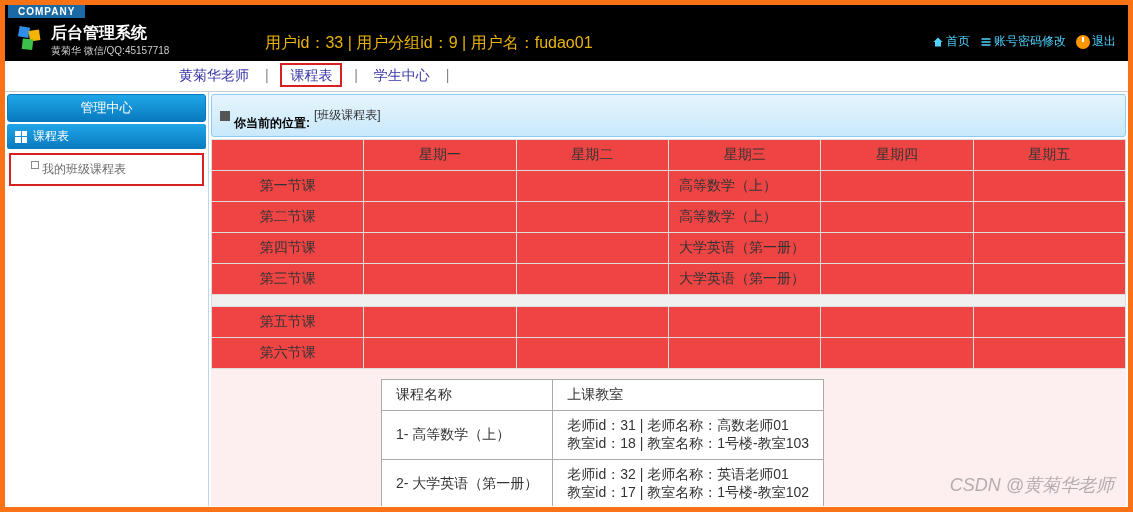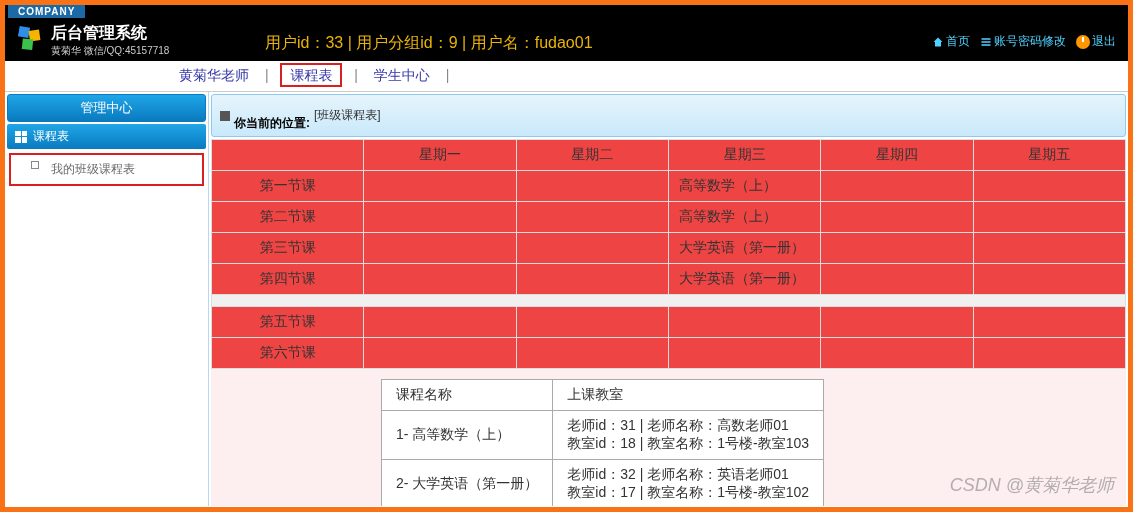--- a/index.html
+++ b/index.html
@@ -141,21 +141,21 @@
       gap: 1px;
     }
     .grid-icon span { background: #fff; }
     .sb-item {
       padding: 6px 8px 6px 20px;
       margin: 4px;
       color: #6a6a6a;
       cursor: pointer;
       display: flex;
       align-items: flex-start;
-      gap: 12px;
+      gap: 3px;
     }
     .sb-item-selected {
       border: 2px solid #d82020;
     }
     .sq-icon {
       width: 8px; height: 8px;
       border: 1px solid #888;
       display: inline-block;
     }
     
@@ -319,29 +319,29 @@
           </tr>
           <tr>
             <td class="period">第二节课</td>
             <td></td>
             <td></td>
             <td>高等数学（上）</td>
             <td></td>
             <td></td>
           </tr>
           <tr>
+            <td class="period">第四节课</td>
+            <td></td>
+            <td></td>
+            <td>大学英语（第一册）</td>
+            <td></td>
+            <td></td>
+          </tr>
+          <tr>
             <td class="period">第三节课</td>
-            <td></td>
-            <td></td>
-            <td>大学英语（第一册）</td>
-            <td></td>
-            <td></td>
-          </tr>
-          <tr>
-            <td class="period">第四节课</td>
             <td></td>
             <td></td>
             <td>大学英语（第一册）</td>
             <td></td>
             <td></td>
           </tr>
           <tr class="gap">
               <td colspan="6"></td>
             </tr>
           <tr>

